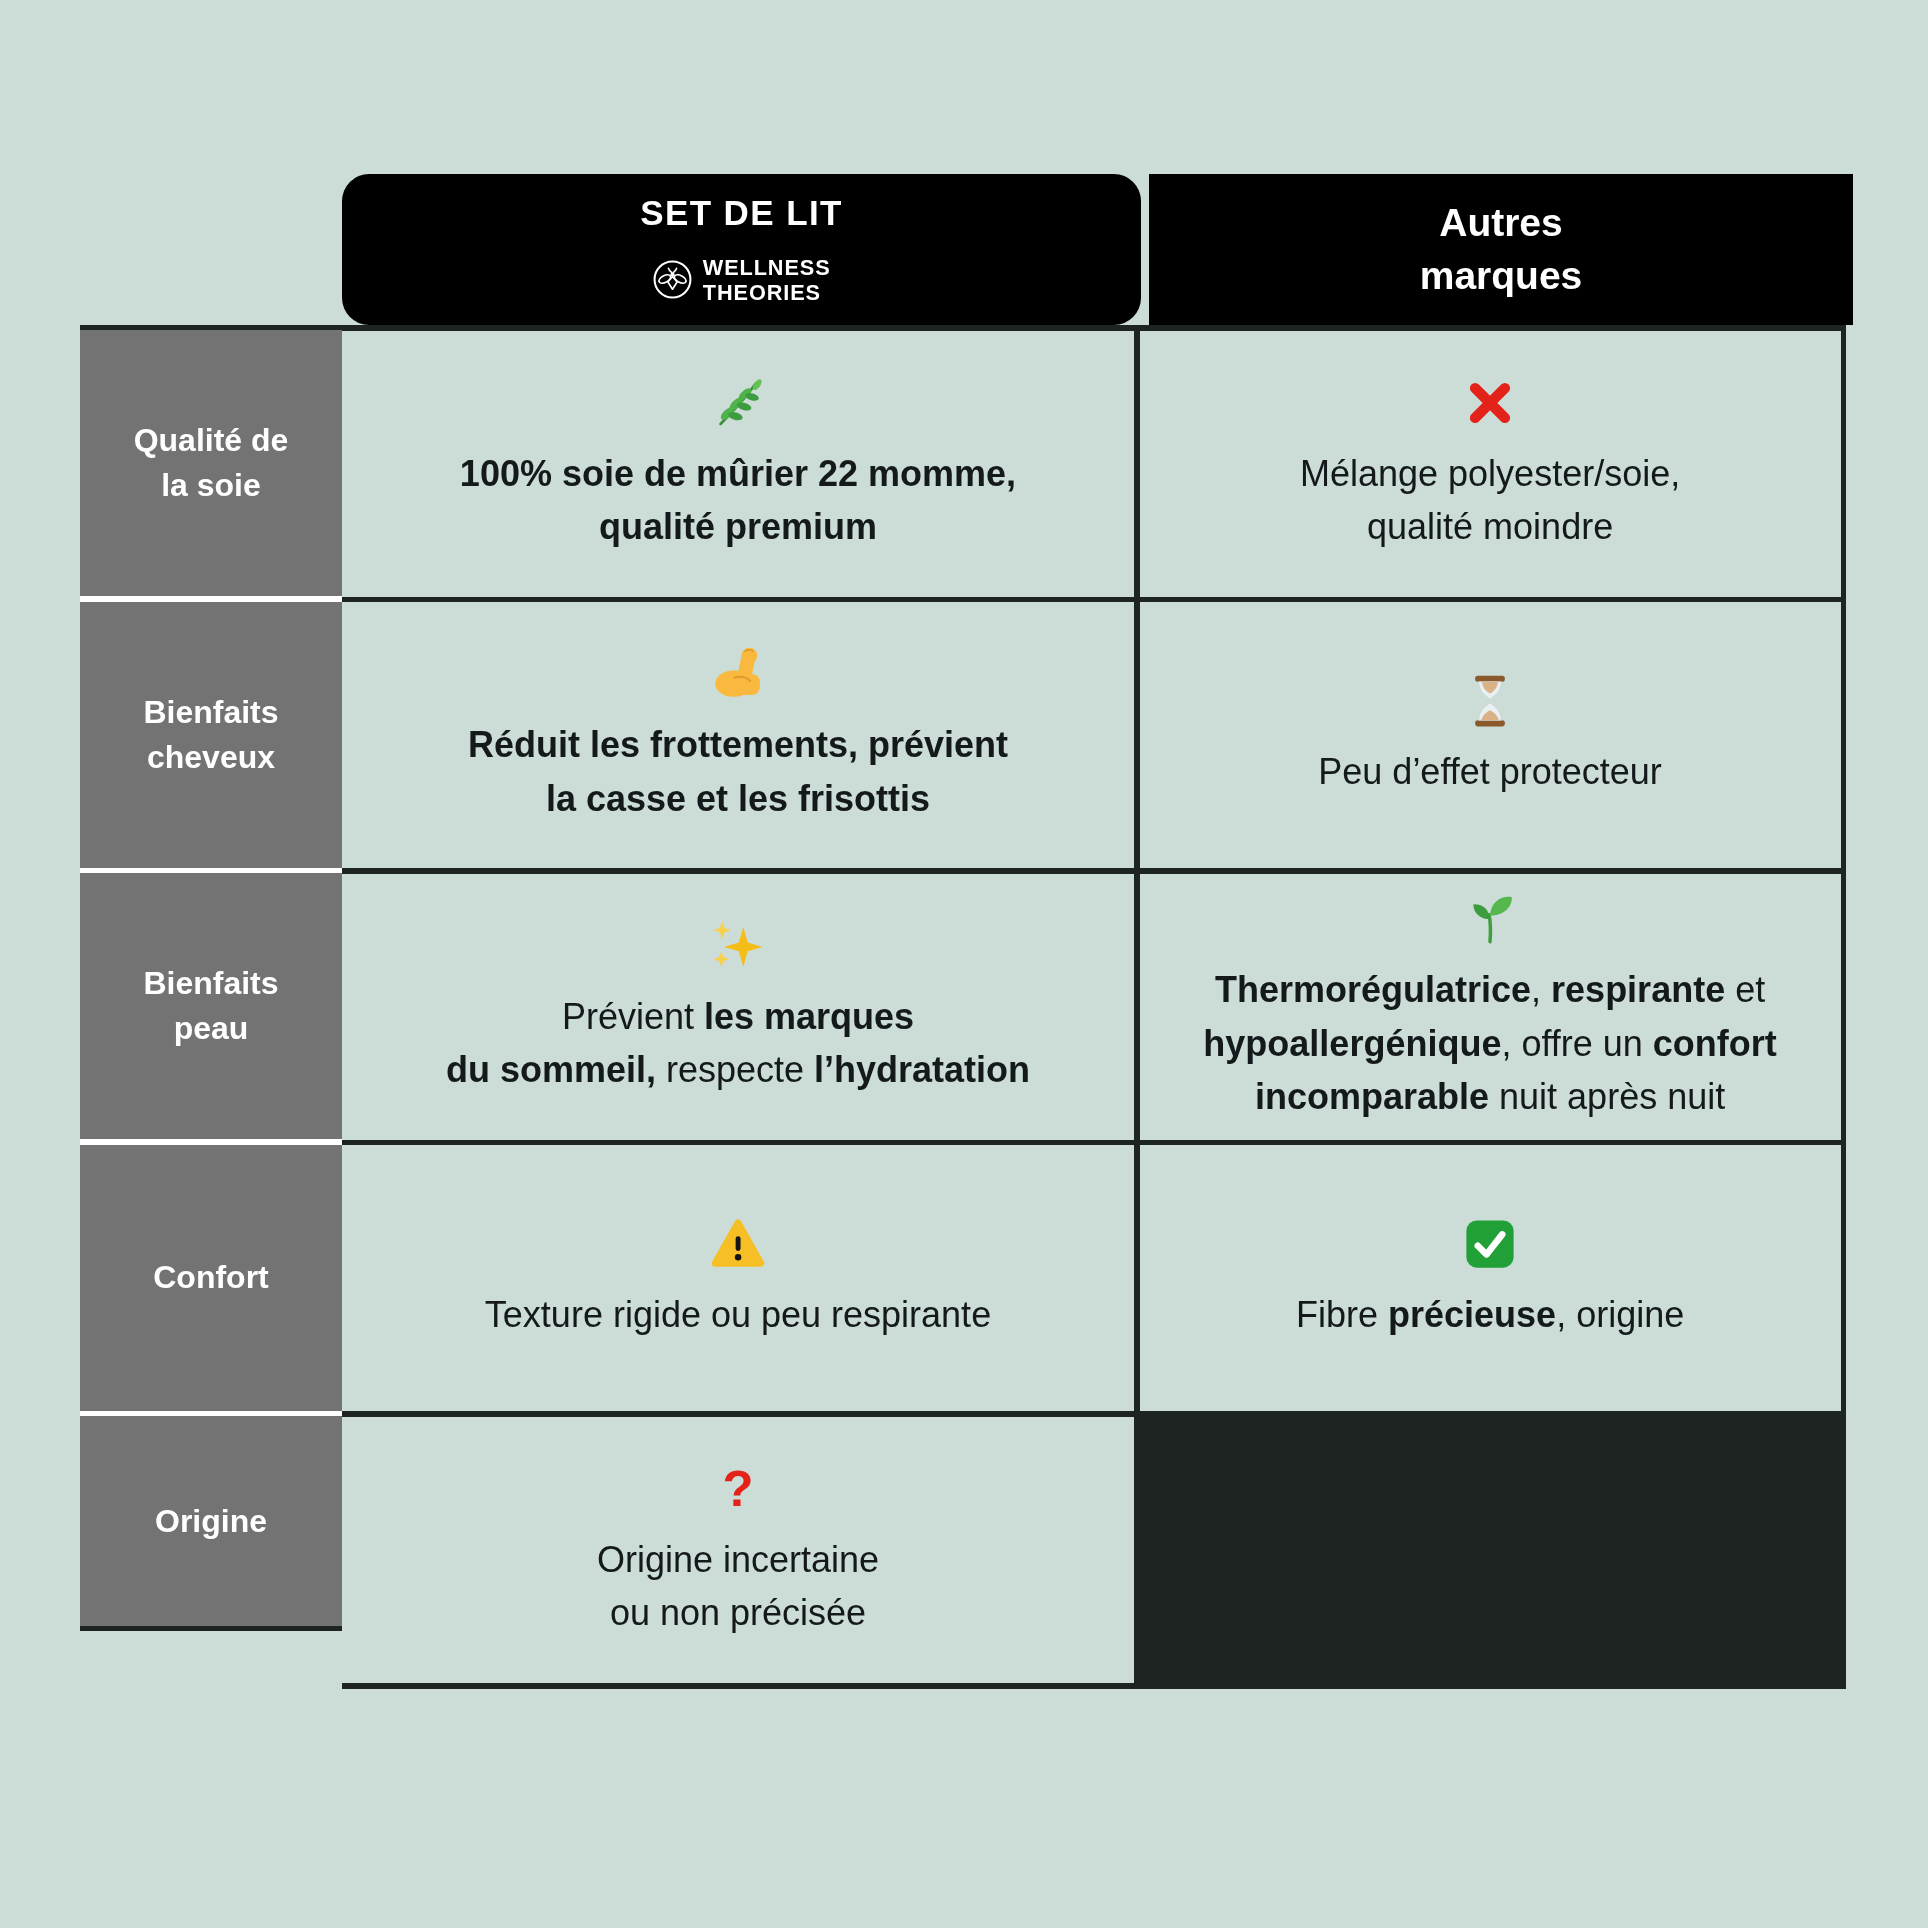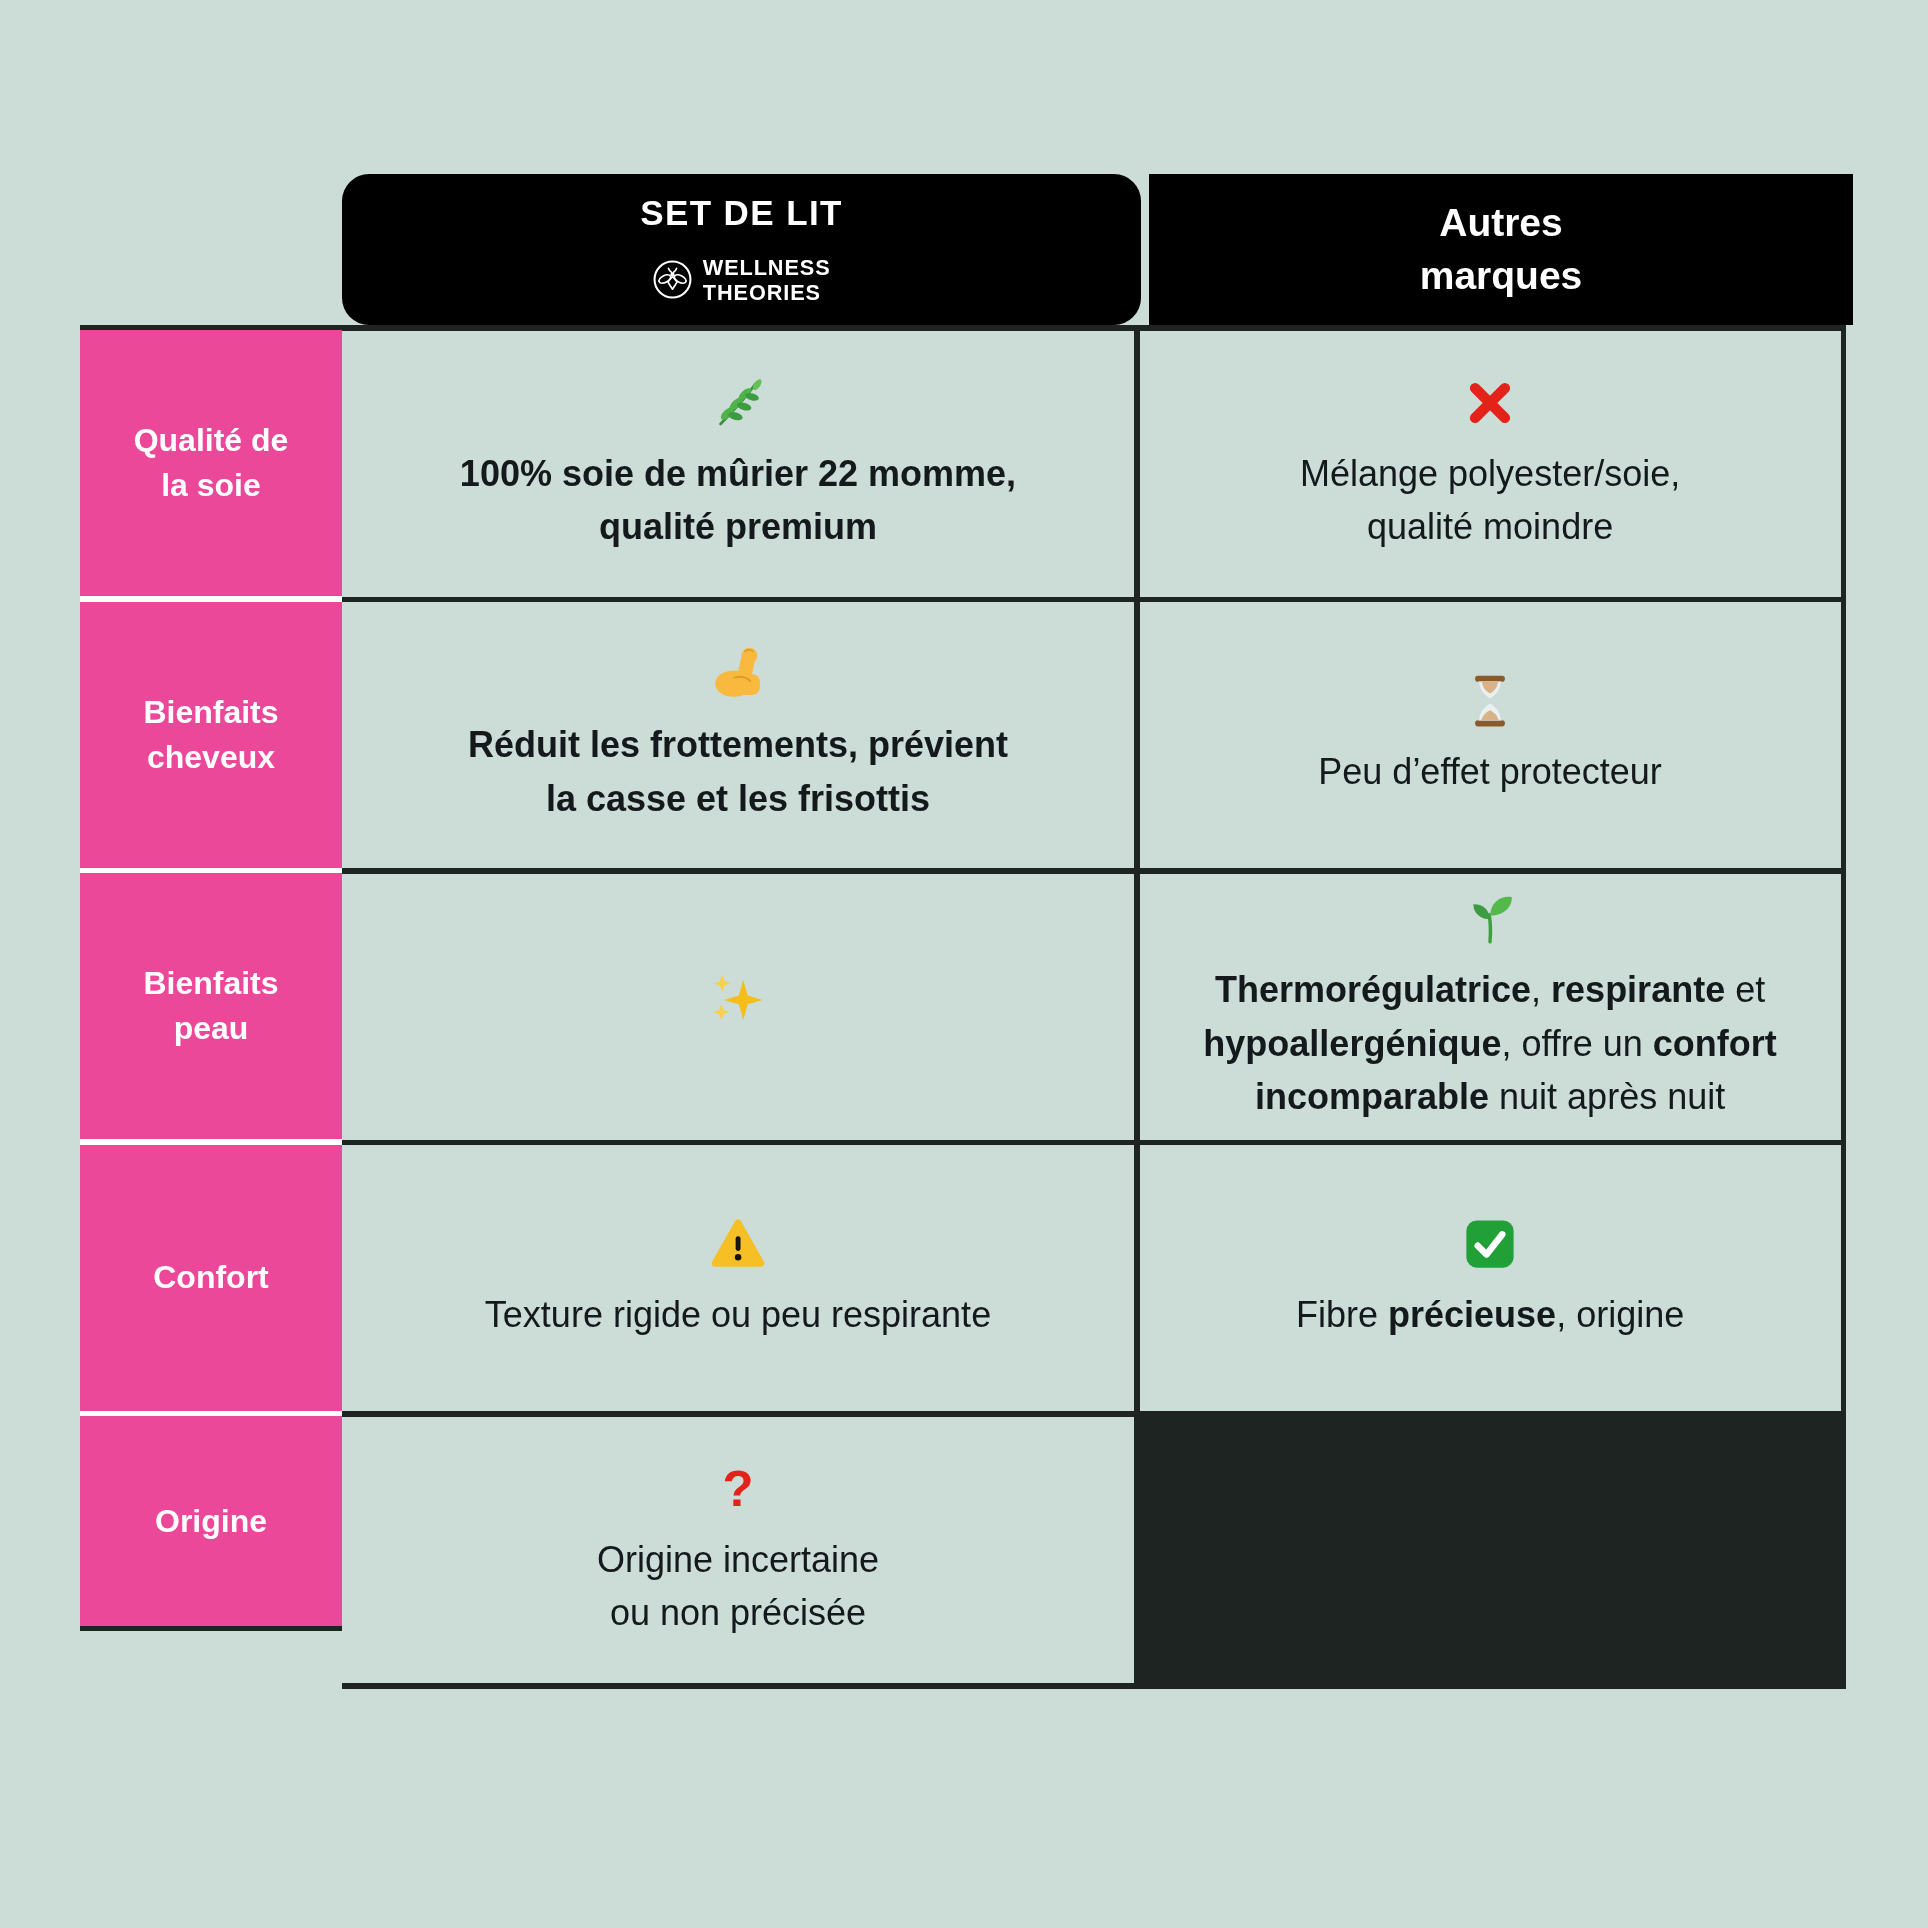--- a/index.html
+++ b/index.html
@@ -23,21 +23,21 @@
   .competitor-title{font-size:39px;font-weight:800;line-height:1.35;white-space:pre-line;}
 
   
   #label-col{
     position:absolute;left:80px;top:325px;width:269px;
     background:#fff;
     border-top:5.6px solid #1d2422;border-bottom:5.6px solid #1d2422;
     display:flex;flex-direction:column;gap:5.6px;
   }
   .label-cell{
-    width:262px;height:266px;background:#ec4899;color:#fff;flex:none;
+    width:262px;height:266px;background:#737373;color:#fff;flex:none;
     display:flex;align-items:center;justify-content:center;text-align:center;
     font-size:32px;font-weight:800;line-height:1.4;white-space:pre-line;
   }
   .label-cell:last-child{height:210px;}
 
   
   #content-grid{
     position:absolute;left:342px;top:325px;
     background:#1d2422;
     display:grid;
@@ -149,20 +149,22 @@
     <div class="txt"><span class="seg-r">Peu d’effet protecteur</span></div>
   </div>
     <div class="cell ours">
     <div class="icon">
         <svg viewBox="0 0 64 64">
           <path d="M38 10 L43 28 L60 33 L43 38 L38 56 L33 38 L16 33 L33 28 Z" fill="#f5bd17"></path>
           <path d="M14 4 L16.6 11.4 L24 14 L16.6 16.6 L14 24 L11.4 16.6 L4 14 L11.4 11.4 Z" fill="#f9d04a"></path>
           <path d="M13 38 L15.4 44.6 L22 47 L15.4 49.4 L13 56 L10.6 49.4 L4 47 L10.6 44.6 Z" fill="#f9d04a"></path>
         </svg>
       </div>
+    <div class="txt"><span class="seg-r">Prévient </span><span class="seg-b">les marques
+du sommeil,</span><span class="seg-r"> respecte </span><span class="seg-b">l’hydratation</span></div>
   </div>
     <div class="cell ours">
     <div class="icon">
         <svg viewBox="0 0 64 64">
           <path d="M32 58 C33 46 33 38 31 27" stroke="#3f9f3d" stroke-width="4" fill="none" stroke-linecap="round"></path>
           <path d="M32 28 C33 13 44 5 57 7 C57 20 46 28 32 28 Z" fill="#54b84c"></path>
           <path d="M31 32 C22 32 13 26 13 15 C26 15 31 22 31 32 Z" fill="#3d9c40"></path>
         </svg>
       </div>
     <div class="txt"><span class="seg-b">Thermorégulatrice</span><span class="seg-r">, </span><span class="seg-b">respirante</span><span class="seg-r"> et

